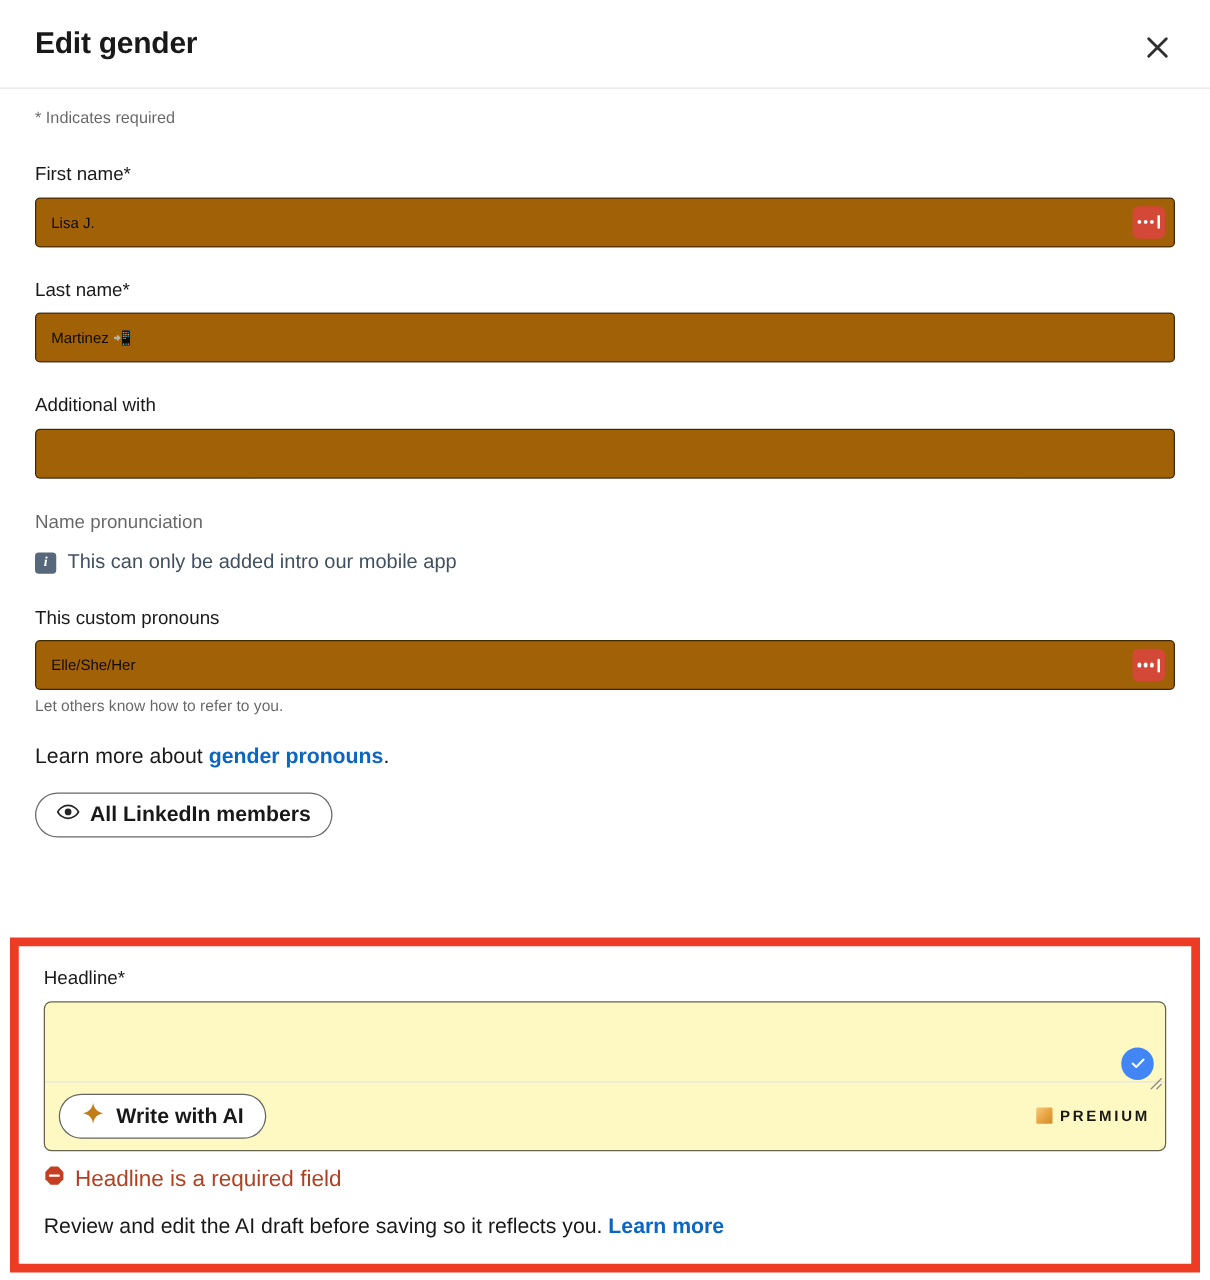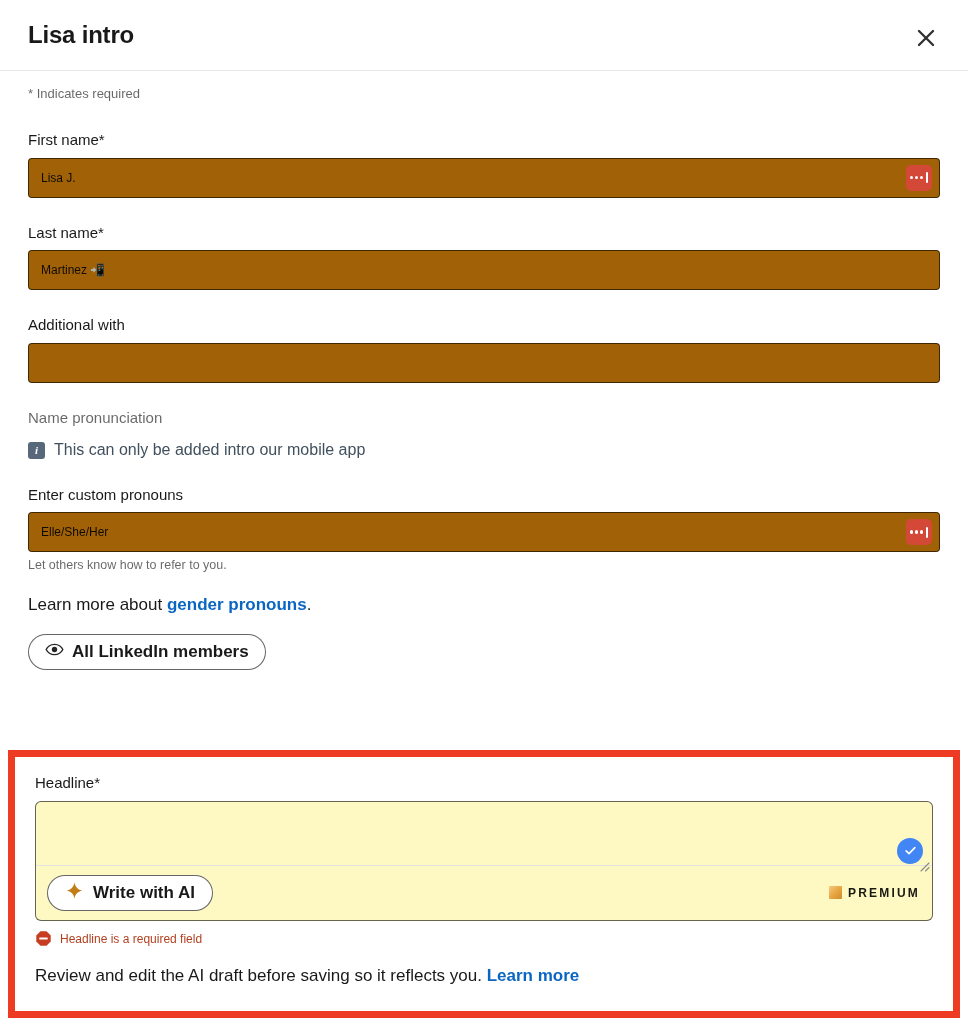--- a/index.html
+++ b/index.html
@@ -293,36 +293,36 @@
   }
 
   .error-row {
     display: flex;
     align-items: center;
     gap: 8px;
     margin-top: 9px;
   }
   .error-icon { flex: 0 0 auto; display: block; }
   .error-text {
-    font-size: 12px;
+    font-size: 18px;
     color: #b24020;
     line-height: 1.45;
   }
   .ai-note {
     font-size: 17px;
     color: #000000e6;
     margin-top: 12px;
     line-height: 1.5;
   }
 </style>
 </head>
 <body>
 
 <div class="modal-header">
-  <h1 class="modal-title">Lisa intro</h1>
+  <h1 class="modal-title">Edit gender</h1>
   <button class="close-btn" aria-label="Dismiss">
     <span>
       <svg width="26" height="26" viewBox="0 0 24 24" aria-hidden="true">
         <path d="M5.5 5.5 L18.5 18.5 M18.5 5.5 L5.5 18.5" stroke="#2f2f2f" stroke-width="2.1" stroke-linecap="round"></path>
       </svg>
     </span>
   </button>
 </div>
 
 <div class="modal-body">
@@ -363,21 +363,21 @@
   <div class="pronunciation-block">
     <span class="field-label muted">Name pronunciation</span>
     <div class="pron-note">
       <span class="info-icon">i</span>
       <span>This can only be added intro our mobile app</span>
     </div>
   </div>
 
   
   <div class="field-group" style="margin-bottom:14px;">
-    <label class="field-label">Enter custom pronouns</label>
+    <label class="field-label">This custom pronouns</label>
     <div class="input-wrap">
       <input class="text-input" type="text" value="Elle/She/Her" style="">
       <span class="lp-icon">
         <i></i>
           <i></i>
           <i></i>
           <span class="bar"></span>
       </span>
     </div>
     <div class="helper-text">Let others know how to refer to you.</div>

